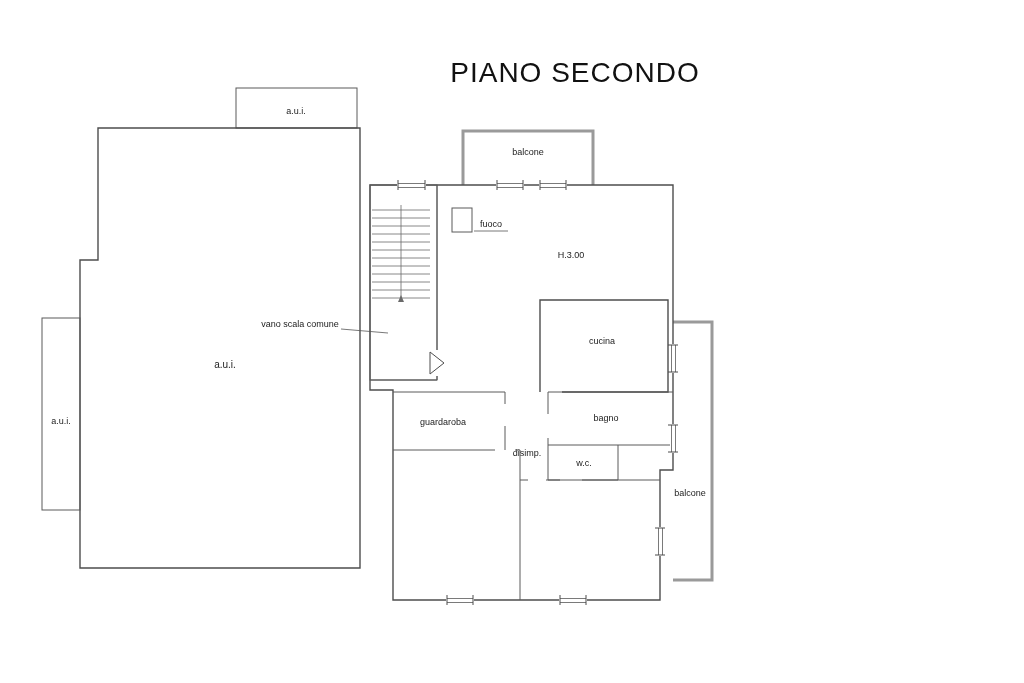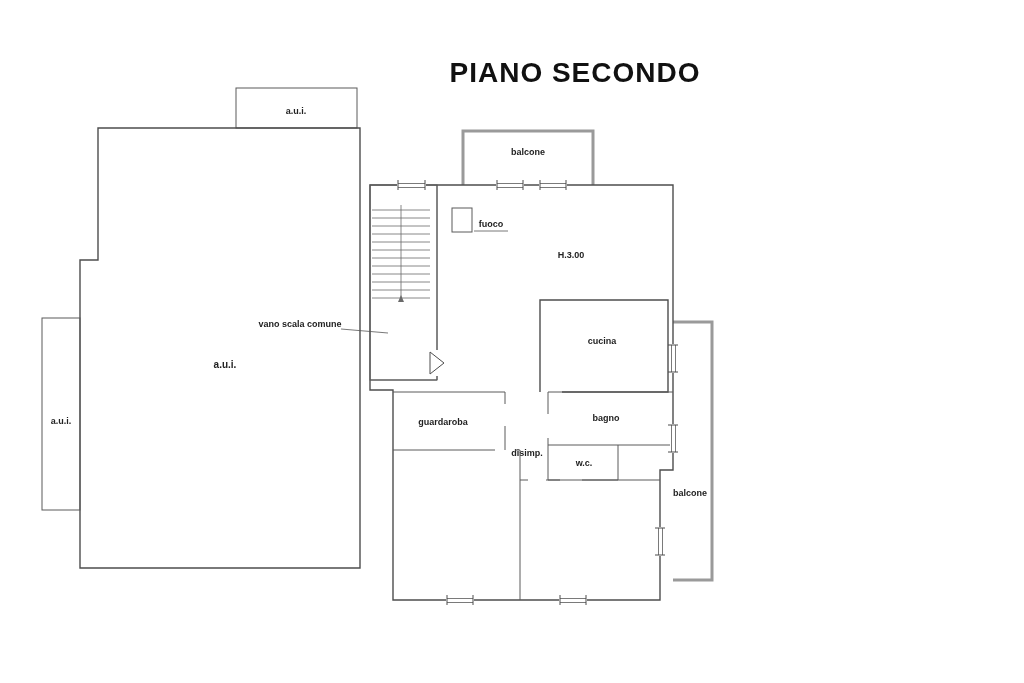--- a/index.html
+++ b/index.html
@@ -2,21 +2,20 @@
 <html><head>
 <meta charset="utf-8">
 <style>
   html,body { margin:0; padding:0; background:#ffffff; }
   .canvas {
     position:relative;
     width:1024px; height:683px;
     background:#ffffff;
     font-family:"Liberation Sans", sans-serif;
     overflow:hidden;
-    font-weight:bold;
   }
   svg { position:absolute; top:0; left:0; }
   .title-text {
     font-family:"Liberation Sans", sans-serif;
     font-size:28px;
     letter-spacing:1px;
     fill:#111111;
   }
   .lbl {
     font-family:"Liberation Sans", sans-serif;

